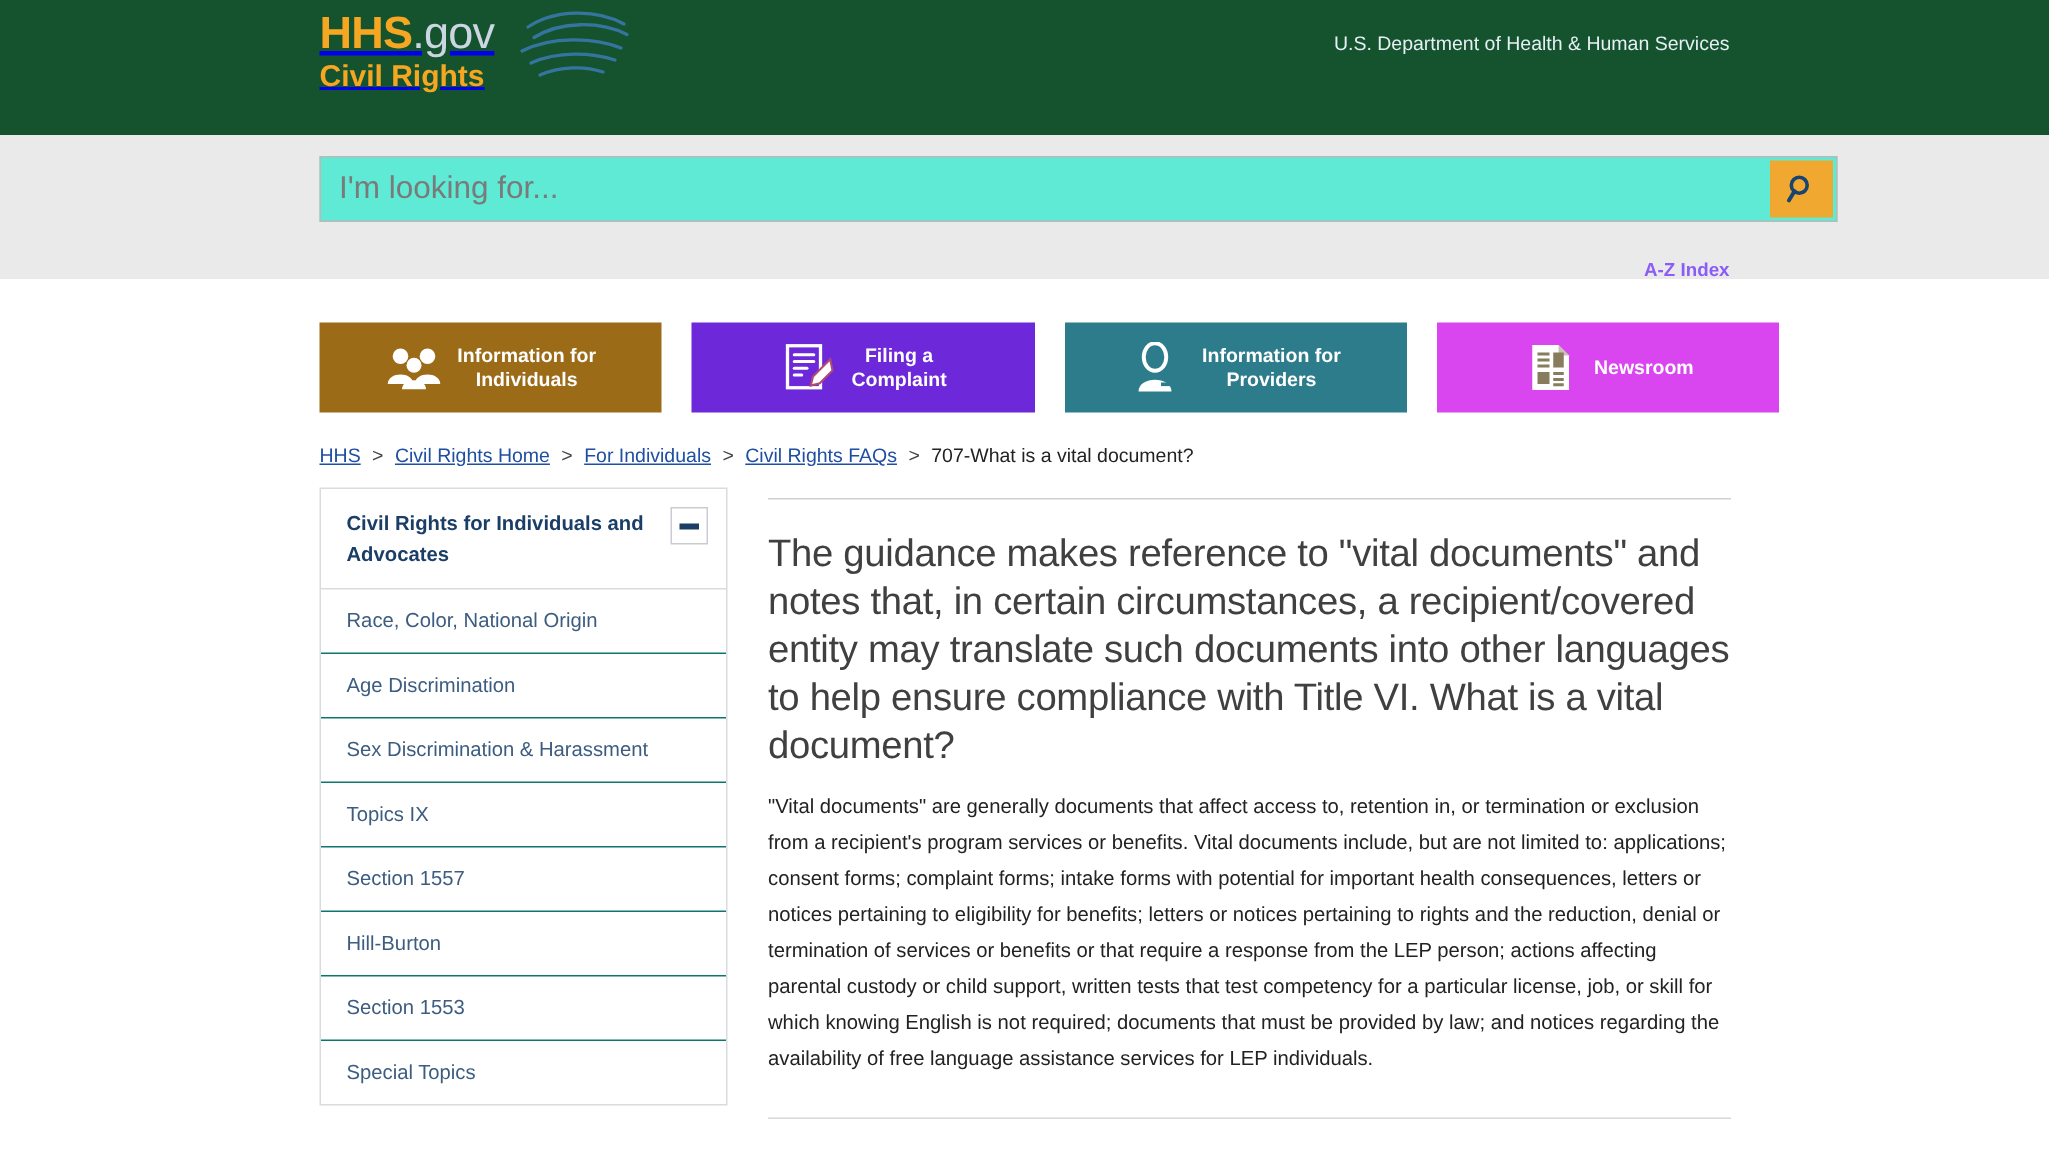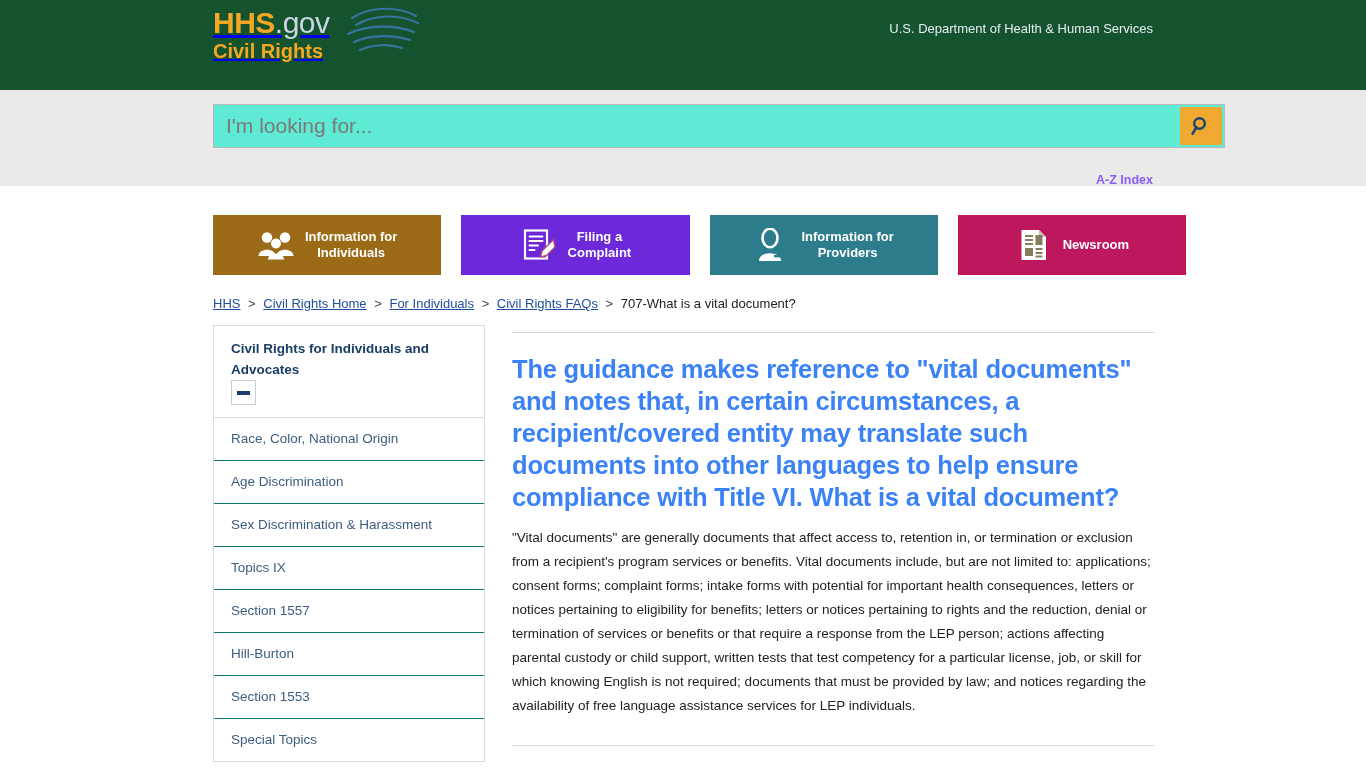--- a/index.html
+++ b/index.html
@@ -186,21 +186,20 @@
     background: #ffffff;
   }
   .side-head {
     display: flex;
     align-items: flex-start;
     justify-content: space-between;
     padding: 12px 12px 12px 17px;
     border-bottom: 1px solid #D8DCE0;
     background: #ffffff;
     cursor: pointer;
-    flex-direction: column;
   }
   .side-head-title {
     font-size: 13.5px;
     font-weight: bold;
     color: #1A3E66;
     line-height: 21px;
     width: 200px;
   }
   .collapse-btn {
     width: 25px;
@@ -241,22 +240,22 @@
   .rule {
     height: 1px;
     background: #D0D0D0;
     width: 100%;
   }
   .rule-top { margin: 7px 0 0 0; }
   .article-title {
     margin: 20px 0 0 0;
     font-size: 25.5px;
     line-height: 32px;
-    font-weight: bold;
-    color: #3b82f6;
+    font-weight: normal;
+    color: #404040;
     letter-spacing: -0.2px;
   }
   .article-body {
     margin: 13px 0 0 0;
     font-size: 13.5px;
     line-height: 24px;
     color: #222222;
     text-align: left;
   }
   .rule-bottom {
@@ -344,21 +343,21 @@
       <svg width="32" height="34" viewBox="0 0 32 34">
         <ellipse cx="14" cy="10" rx="7.5" ry="9.2" fill="none" stroke="#fff" stroke-width="2.6"></ellipse>
         <path d="M3 33 C3 22.5, 25 22.5, 25 33 Z" fill="#fff"></path>
         <rect x="18" y="27" width="6" height="2.4" fill="#2C7C8C"></rect>
       </svg>
     </span>
     <span class="card-label">Information for
 Providers</span>
   </a>
 
-  <a class="card" href="#" style="background:#be185d">
+  <a class="card" href="#" style="background:#d946ef">
     <span class="card-icon">
       <svg width="30" height="34" viewBox="0 0 30 34">
         <path d="M2.5 2 L20 2 L27 9 L27 32 L2.5 32 Z" fill="#fff"></path>
         <path d="M20 2 L20 9 L27 9 Z" fill="#C9C2B2"></path>
         <g fill="#887C5E">
           <rect x="6" y="7" width="8" height="2"></rect>
           <rect x="6" y="11" width="8" height="2"></rect>
           <rect x="6" y="15" width="8" height="2"></rect>
           <rect x="16.5" y="7" width="7" height="10"></rect>
           <rect x="6" y="20" width="8" height="8"></rect>

